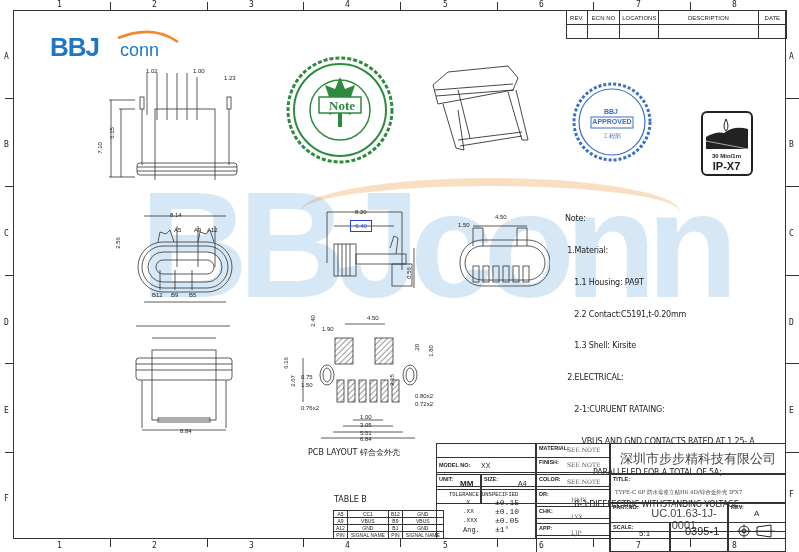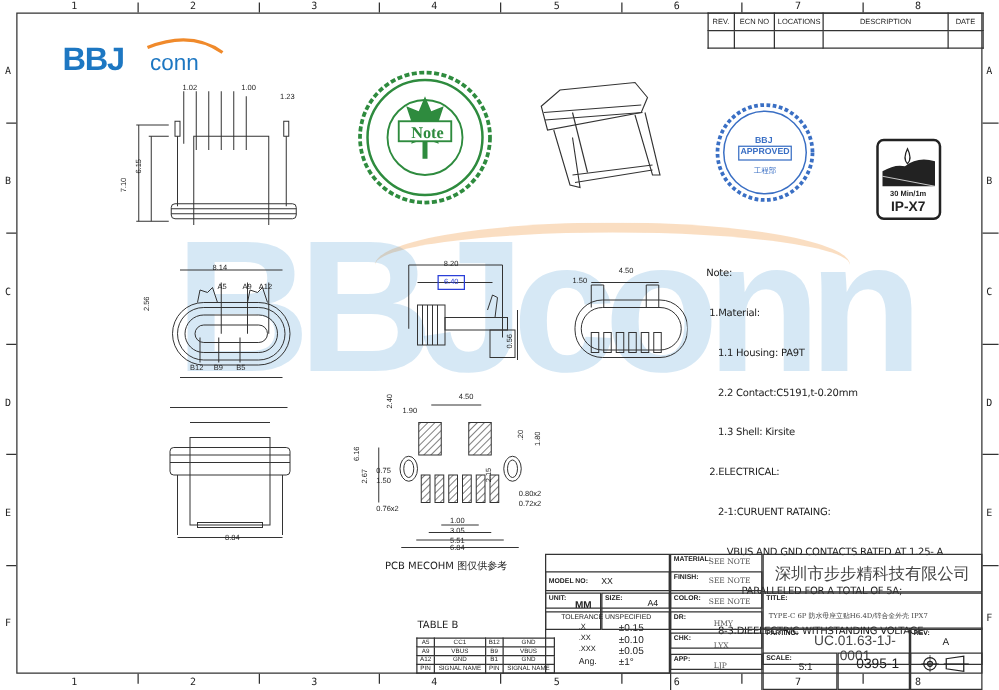--- a/index.html
+++ b/index.html
@@ -332,21 +332,21 @@
 <div class="dim" style="left:301px;top:405px;">0.76x2</div>
 <div class="dim" style="left:360px;top:414px;">1.00</div>
 <div class="dim" style="left:360px;top:422px;">3.05</div>
 <div class="dim" style="left:360px;top:430px;">5.51</div>
 <div class="dim" style="left:360px;top:436px;">6.84</div>
 <div class="dim" style="left:413px;top:345px;transform:rotate(-90deg);">.20</div>
 <div class="dim" style="left:425px;top:348px;transform:rotate(-90deg);">1.80</div>
 <div class="dim" style="left:386px;top:377px;transform:rotate(-90deg);">2.15</div>
 <div class="dim" style="left:415px;top:393px;">0.80x2</div>
 <div class="dim" style="left:415px;top:401px;">0.72x2</div>
-<div class="abs" style="left:308px;top:447px;font-size:8px;font-family:'DejaVu Sans',sans-serif;">PCB MECOHM 图仅供参考</div>
+<div class="abs" style="left:308px;top:447px;font-size:8px;font-family:'DejaVu Sans',sans-serif;">PCB LAYOUT 锌合金外壳</div>
 
 
 <div class="notes">
   <div>Note:</div>
   <div> 1.Material:</div>
   <div>    1.1 Housing: PA9T</div>
   <div>    2.2 Contact:C5191,t-0.20mm</div>
   <div>    1.3 Shell: Kirsite</div>
   <div> 2.ELECTRICAL:</div>
   <div>    2-1:CURUENT RATAING:</div>
@@ -402,21 +402,21 @@
     <span class="abs" style="left:44px;top:4px;font-size:7px;">XX</span>
   </div>
   <div class="tb-cell" style="left:0;top:31px;width:45px;height:15px;">
     <span class="tb-label">UNIT:</span>
     <span class="abs" style="left:23px;top:4px;font-size:8px;font-weight:bold;">MM</span>
   </div>
   <div class="tb-cell" style="left:45px;top:31px;width:55px;height:15px;">
     <span class="tb-label">SIZE:</span>
     <span class="abs" style="left:36px;top:5px;font-size:7px;">A4</span>
   </div>
-  <div class="tb-cell" style="left:0;top:46px;width:100px;height:50px;">
+  <div class="tb-cell" style="left:0;top:46px;width:100px;height:50px;font-family:Liberation Mono, monospace;">
     <div class="abs" style="left:12px;top:1px;font-size:5.5px;">TOLERANCE UNSPECIFIED</div>
     <div class="abs" style="left:26px;top:9px;font-size:6px;">.X</div>
     <div class="abs" style="left:58px;top:8px;font-size:8px;">±0.15</div>
     <div class="abs" style="left:26px;top:18px;font-size:6px;">.XX</div>
     <div class="abs" style="left:58px;top:17px;font-size:8px;">±0.10</div>
     <div class="abs" style="left:26px;top:27px;font-size:6px;">.XXX</div>
     <div class="abs" style="left:58px;top:26px;font-size:8px;">±0.05</div>
     <div class="abs" style="left:26px;top:36px;font-size:7px;">Ang.</div>
     <div class="abs" style="left:58px;top:35px;font-size:8px;">±1°</div>
   </div>

